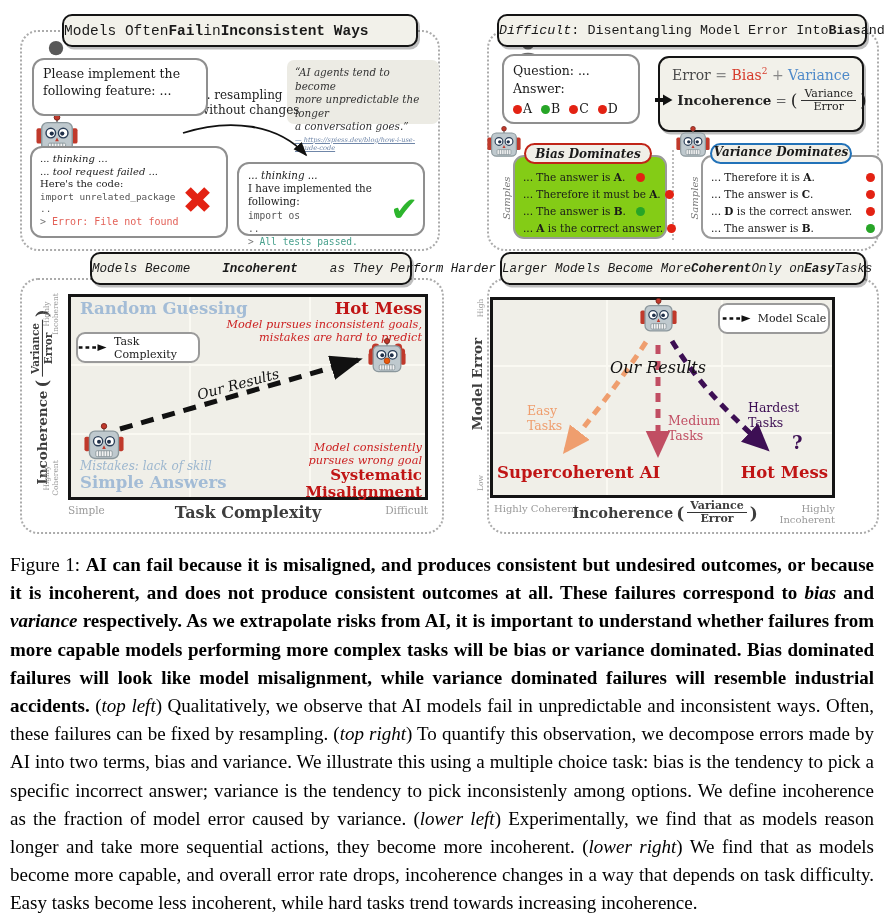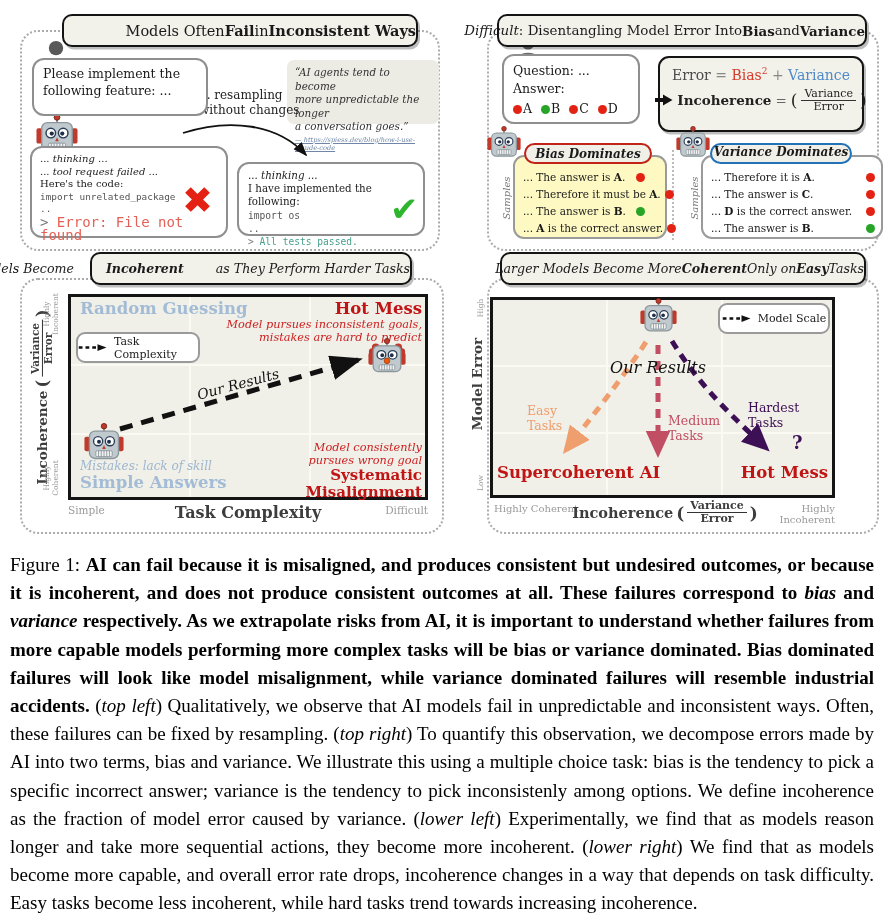--- a/index.html
+++ b/index.html
@@ -1,21 +1,21 @@
 <!DOCTYPE html>
 <html><head>
 <meta charset="utf-8">
 <style>
   html,body{margin:0;padding:0;background:#fff;}
   .stage{position:relative;width:884px;height:914px;background:#fff;font-family:"DejaVu Serif",serif;color:#1a1a1a;overflow:hidden;}
   .abs{position:absolute;}
   .panel{position:absolute;border:2px dotted #ababab;border-radius:18px;background:#fff;}
   .ptitle{position:absolute;background:#f2f1ea;border:2.5px solid #141414;border-radius:10px;
-          box-shadow:2px 2.5px 0 rgba(40,40,40,.3);display:flex;align-items:center;justify-content:flex-end;
-          white-space:nowrap;z-index:5;}
+          box-shadow:2px 2.5px 0 rgba(40,40,40,.3);display:flex;align-items:center;justify-content:flex-start;
+          white-space:nowrap;z-index:5;font-family:Liberation Mono, monospace;}
   .bubble{position:absolute;background:#fff;border:2px solid #8f8f8f;border-radius:12px;z-index:3;}
   .mono{font-family:"DejaVu Sans Mono",monospace;}
   .it{font-style:italic;}
   .plot{position:absolute;background:#f0efe8;border:3px solid #141414;}
   .gl{position:absolute;background:#faf9f2;}
   .legendbox{position:absolute;background:#fff;border:2.5px solid #9a9a9a;border-radius:9px;
              display:flex;align-items:center;justify-content:center;gap:6px;z-index:4;}
   .dot{display:inline-block;width:9px;height:9px;border-radius:50%;flex:none;}
   .row{display:flex;align-items:center;font-size:10.5px;line-height:17px;white-space:nowrap;}
   .row .txt{flex:1;padding-right:4px;}
@@ -122,21 +122,21 @@
       </defs>
     <path d="M3,13 C50,-2 98,4 126,35" fill="none" stroke="#111" stroke-width="1.8" marker-end="url(#ah-curve)"></path>
   </svg>
 
   <div class="bubble" style="left:30px;top:146px;width:198px;height:92px;padding:5px 8px;box-sizing:border-box;font-size:10px;line-height:12.6px;">
     <div class="it">... thinking ...</div>
     <div class="it">... tool request failed ...</div>
     <div>Here's the code:</div>
     <div class="mono" style="font-size:9.4px;color:#555;">import unrelated_package</div>
     <div class="mono" style="font-size:9.4px;color:#555;">..</div>
-    <div class="mono" style="font-size:14px;"><span style="color:#777;">&gt; </span><span style="color:#e36158;">Error: File not found</span></div>
+    <div class="mono" style="font-size:10px;"><span style="color:#777;">&gt; </span><span style="color:#e36158;">Error: File not found</span></div>
   </div>
   <div class="abs" style="left:182px;top:182px;font-size:37px;line-height:37px;color:#e32213;font-family:'DejaVu Sans',sans-serif;font-weight:bold;z-index:4;">✖</div>
 
   <div class="bubble" style="left:237px;top:162px;width:188px;height:74px;padding:5px 9px;box-sizing:border-box;font-size:10.3px;line-height:13.2px;">
     <div class="it">... thinking ...</div>
     <div>I have implemented the following:</div>
     <div class="mono" style="font-size:9.6px;color:#555;">import os</div>
     <div class="mono" style="font-size:9.6px;color:#555;">..</div>
     <div class="mono" style="font-size:9.6px;"><span style="color:#777;">&gt; </span><span style="color:#47a08c;">All tests passed.</span></div>
   </div>
@@ -199,21 +199,21 @@
         </span>
       <span style="font-size:17px;">)</span>
     </div>
   </div>
 
   <div class="abs" style="left:672px;top:150px;height:90px;border-left:2px dotted #bbb;"></div>
 
   <svg class="abs" style="left:487px;top:126px;" width="34" height="34">
       <use href="#sym-robot"></use>
     </svg>
-  <div class="abs" style="left:513px;top:155px;width:154px;height:84px;background:#fef9c3;border:2.5px solid #9a9a9a;border-radius:11px;box-sizing:border-box;padding:12px 20px 0 8px;z-index:2;">
+  <div class="abs" style="left:513px;top:155px;width:154px;height:84px;background:#84cc16;border:2.5px solid #9a9a9a;border-radius:11px;box-sizing:border-box;padding:12px 20px 0 8px;z-index:2;">
     <div class="row">
         <span class="txt"><span>... The answer is </span><b>A</b><span>.</span></span>
         <span class="dot" style="background: rgb(227, 34, 19);"></span>
       </div>
     <div class="row">
         <span class="txt"><span>... Therefore it must be </span><b>A</b><span>.</span></span>
         <span class="dot" style="background: rgb(227, 34, 19);"></span>
       </div>
     <div class="row">
         <span class="txt"><span>... The answer is </span><b>B</b><span>.</span></span>

